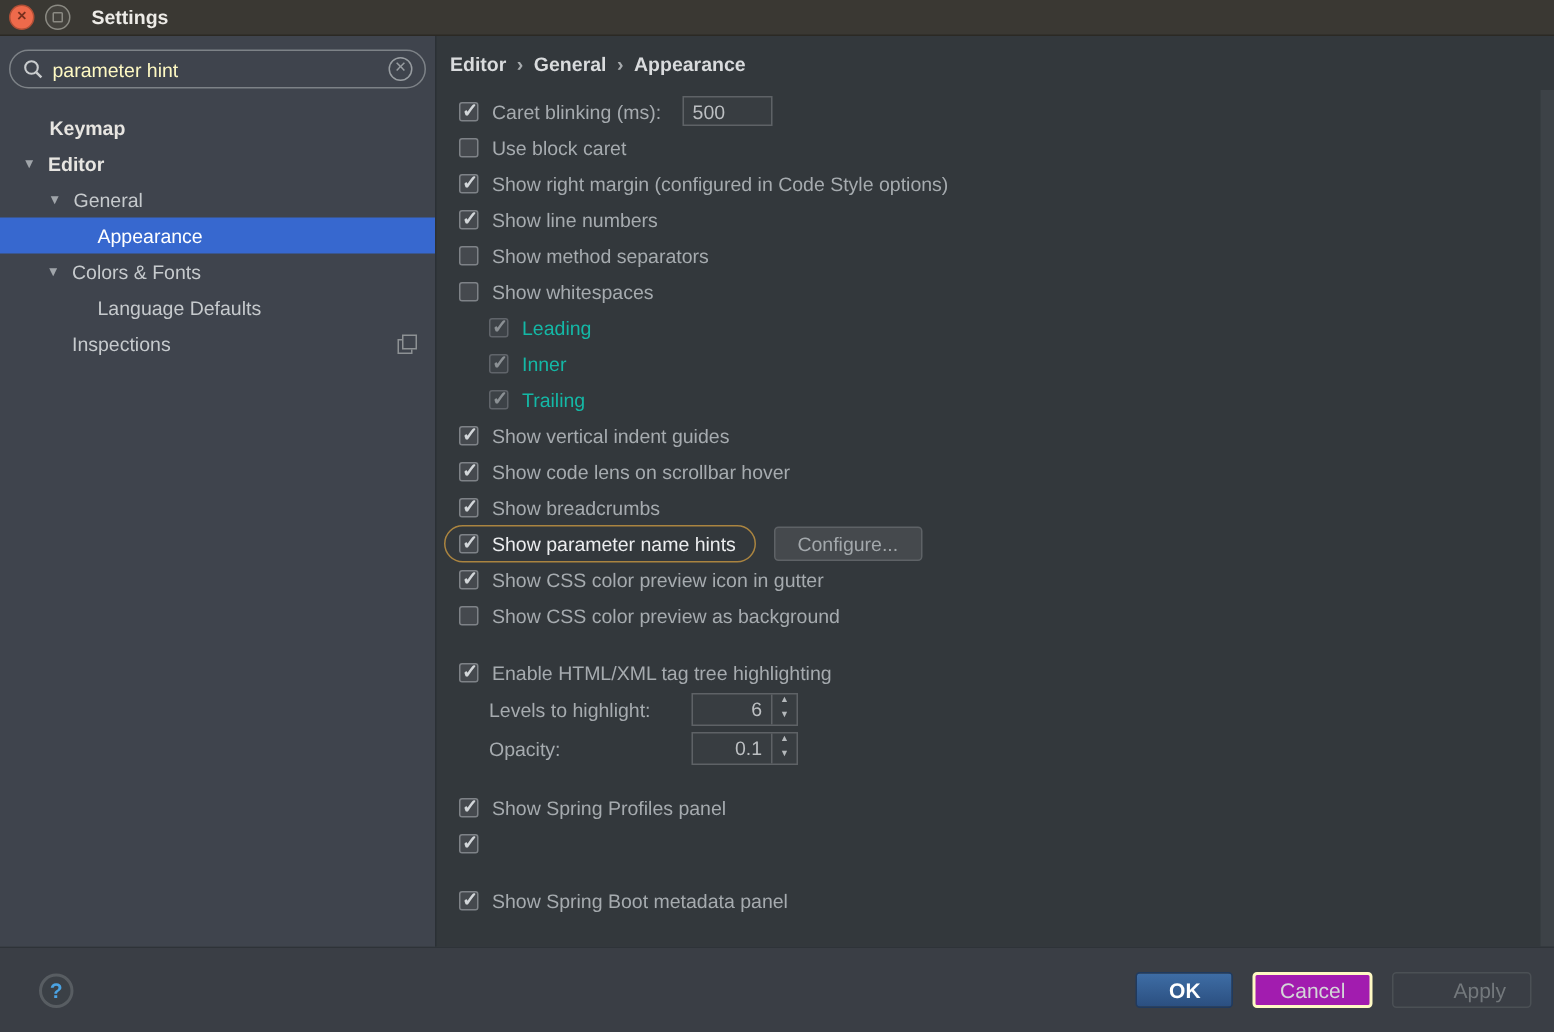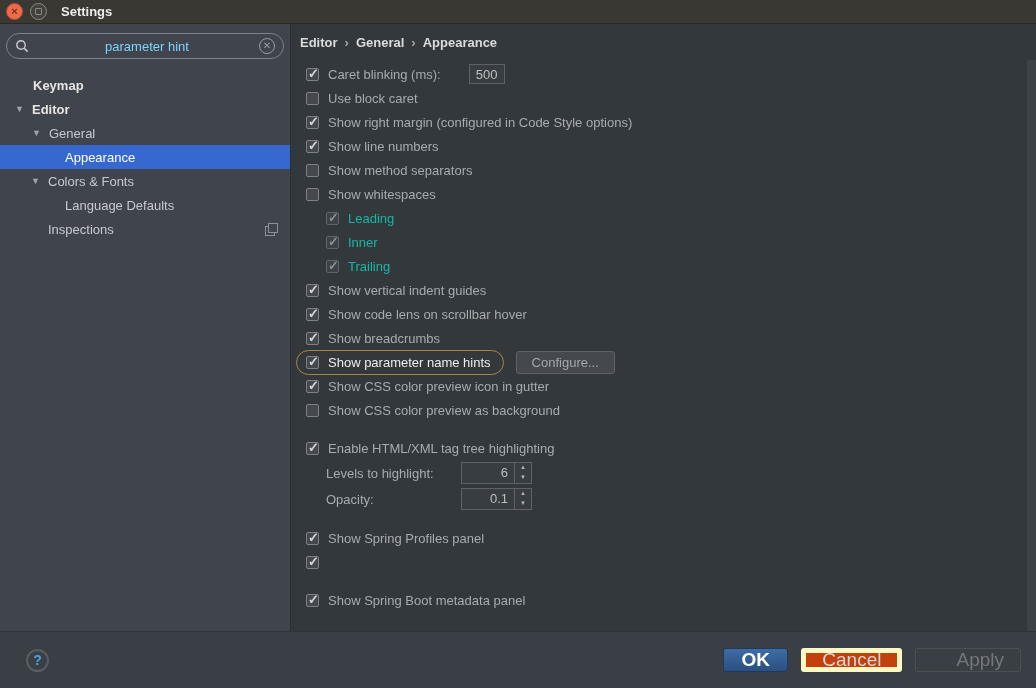--- a/index.html
+++ b/index.html
@@ -16,21 +16,21 @@
   .tb-restore{width:17px;height:17px;border-radius:50%;background:rgba(255,255,255,0.05);
     border:1px solid #8b8a83;margin-left:7px;display:flex;align-items:center;justify-content:center;}
   .tb-restore .sq{width:7px;height:7px;border:1px solid #8b8a83;border-radius:1px;}
   .tb-title{margin-left:14px;font-weight:bold;color:#edebe7;font-size:13px;}
 
   
   .main{display:flex;height:607px;}
   .sidebar{width:290px;background:#3f444d;flex:none;display:flex;flex-direction:column;}
   .search{margin:9px 6px 6px 6px;height:26px;border:1px solid #7d8287;border-radius:13px;
     display:flex;align-items:center;padding:0 8px;}
-  .search-text{color:#7dd3fc;font-size:13px;margin-left:6px;flex:1;white-space:nowrap;text-align:center;}
+  .search-text{color:#fef9c3;font-size:13px;margin-left:6px;flex:1;white-space:nowrap;}
   .tree{margin-top:8px;}
   .sb-row{height:24px;display:flex;align-items:center;font-size:13px;color:#c6cacd;}
   .sb-row .arrow{width:17px;font-size:9px;color:#a0a5aa;flex:none;}
   .sb-row.bold{font-weight:bold;color:#e7e5e1;}
   .sb-row.selected{background:#3768cf;color:#ffffff;}
   .copy-icon{margin-left:auto;margin-right:12px;width:13px;height:13px;position:relative;flex:none;}
   .copy-icon::before{content:"";position:absolute;left:0;top:3px;width:8px;height:8px;
     border:1px solid #8d9194;background:#3f444d;}
   .copy-icon::after{content:"";position:absolute;left:3px;top:0;width:8px;height:8px;
     border:1px solid #8d9194;background:#3f444d;}
@@ -51,41 +51,41 @@
     color:#d2d6d9;font-weight:bold;}
   .opt-row.disabled .cb{border-color:#60646a;background:#3d4247;}
   .opt-row.disabled .cb.checked::after{color:#8b9094;}
   .opt-row.disabled .opt-label{color:#14b8a6;}
   .highlight-ring{display:inline-flex;align-items:center;border:1px solid #aa8440;
     border-radius:13px;padding:4px 12px 4px 9px;margin-left:-10px;}
   .highlight-ring .opt-label{color:#ecedef;}
   .configure-btn{margin-left:12px;height:23px;padding:0 15px;background:#45494d;
     border:1px solid #5e6266;border-radius:3px;color:#a3a8ac;font-size:13px;
     font-family:Liberation Sans, sans-serif;}
-  .text-field{margin-left:28px;width:36px;height:20px;border:1px solid #5e6266;
+  .text-field{margin-left:14px;width:60px;height:20px;border:1px solid #5e6266;
     background:#383d41;color:#bcbfc2;font-size:13px;padding:0 6px;display:flex;align-items:center;}
   .sp-label{width:135px;}
   .spinner{display:flex;height:22px;border:1px solid #5e6266;background:#383d41;}
   .spin-value{width:52px;text-align:right;padding-right:6px;color:#bcbfc2;line-height:20px;}
   .spin-arrows{width:17px;border-left:1px solid #5e6266;display:flex;flex-direction:column;}
   .spin-up,.spin-down{flex:1;font-size:6px;line-height:9px;color:#b4b8bb;text-align:center;}
   .scrollbar{position:absolute;top:36px;right:0;bottom:0;width:9px;background:#3d4247;}
 
   
   .bottombar{height:57px;display:flex;align-items:center;background:#3a3e45;
     border-top:1px solid #2e3338;padding:0 15px;}
   .help-btn{width:23px;height:23px;border-radius:50%;border:2px solid #585d62;
     background:#3b4046;color:#4ba3e3;font-weight:bold;font-size:14px;text-align:center;
     line-height:19px;margin-left:11px;}
   .btns{margin-left:auto;display:flex;gap:13px;}
-  .btn{height:24px;padding:0 16px;border-radius:3px;font-size:19px;min-width:65px;
+  .btn{height:24px;padding:0 16px;border-radius:3px;font-size:14px;min-width:65px;
     display:flex;align-items:center;justify-content:center;font-family:"Liberation Sans",sans-serif;}
   .btn-ok{background:linear-gradient(#3e6da5,#2b4f80);border:1px solid #203a5e;
     color:#ffffff;font-weight:bold;}
-  .btn-cancel{background:#c2410c;border:5px solid #fef9c3;color:#d4d6d8;}
+  .btn-cancel{background:#a21caf;border:2px solid #fef9c3;color:#d4d6d8;}
   .btn-apply{background:transparent;border:1px solid #4b5055;color:#73787c;padding-left:40px;}
 
   .mag{flex:none;}
   .clear-btn{flex:none;width:16px;height:16px;border:1px solid #989da1;border-radius:50%;
     color:#989da1;font-size:10px;line-height:14px;text-align:center;}
 </style>
 </head>
 <body>
 
 <div class="window">

